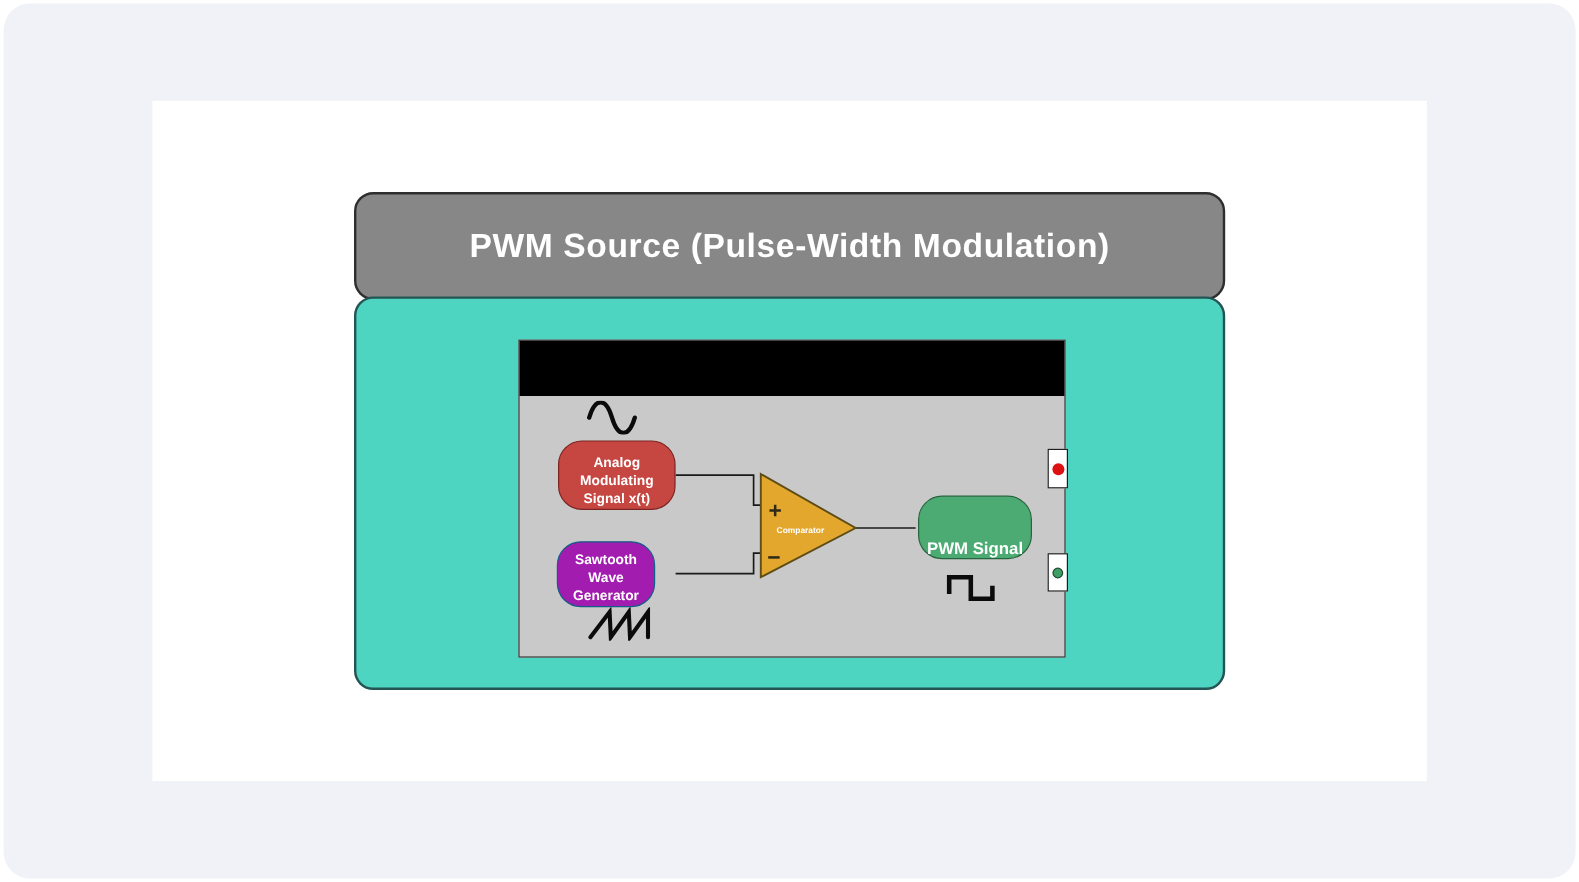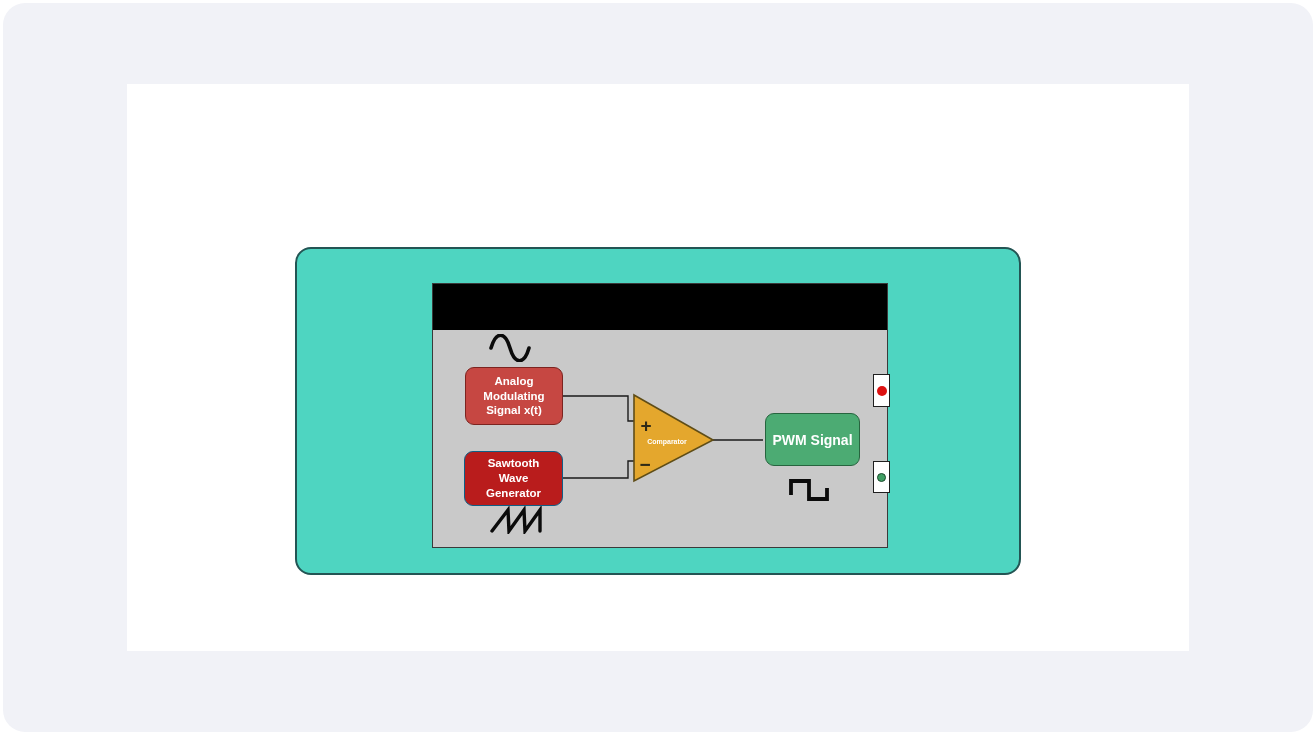--- a/index.html
+++ b/index.html
@@ -27,26 +27,26 @@
 
   .panel {
     position: absolute; left: 135px; top: 34px; width: 456px; height: 265px;
     background: #c9c9c9; border: 1.5px solid #3a3a3a; z-index: 3;
   }
   .panel-bar { position: absolute; left: 0; top: 0; width: 100%; height: 46px; background: #000000; }
 
   .wires { position: absolute; left: 0; top: 0; width: 456px; height: 265px; }
 
   .block {
-    position: absolute; display: flex; align-items: center; justify-content: center;
+    position: absolute; display: flex; align-items: flex-end; justify-content: center;
     text-align: center; color: #ffffff; font-weight: bold; white-space: pre-line;
-    border-radius: 9px;
+    border-radius: 20px;
   }
   .block-analog   { left: 32px;  top: 83px;  width: 98px; height: 58px; background: #c64742; border: 1.5px solid #7c2420; font-size: 11.5px; line-height: 1.3; }
-  .block-sawtooth { left: 31px;  top: 167px; width: 99px; height: 55px; background: #b91c1c; border: 1.5px solid #0f5f86; font-size: 11.5px; line-height: 1.3; }
+  .block-sawtooth { left: 31px;  top: 167px; width: 82px; height: 55px; background: #a21caf; border: 1.5px solid #0f5f86; font-size: 11.5px; line-height: 1.3; }
   .block-pwm      { left: 332px; top: 129px; width: 95px; height: 53px; background: #4cab73; border: 1.5px solid #27653f; font-size: 14px; }
 
   .icon-svg { position: absolute; }
   .icon-sine     { left: 55px;  top: 50px;  }
   .icon-sawtooth { left: 56px;  top: 222px; }
   .icon-square   { left: 355px; top: 193px; }
 
   .port {
     position: absolute; width: 17px; background: #ffffff; border: 1.4px solid #1f1f1f;
     display: flex; align-items: center; justify-content: center;
@@ -59,20 +59,23 @@
 </style>
 </head>
 <body>
 
 <div class="stage">
   <div class="bg-round"></div>
 
   <div class="card">
     <div class="diagram">
 
+      <div class="dg-header">
+        <span class="dg-title">PWM Source (Pulse-Width Modulation)</span>
+      </div>
 
       <div class="dg-body">
         <div class="panel">
           <div class="panel-bar"></div>
 
           <svg class="wires" viewBox="0 0 456 265" width="456" height="265">
             <path d="M130,112 H195 V137 H201" fill="none" stroke="#1a1a1a" stroke-width="1.4"></path>
             <path d="M130,194 H195 V177 H201" fill="none" stroke="#1a1a1a" stroke-width="1.4"></path>
             <path d="M280,156 H330" fill="none" stroke="#1a1a1a" stroke-width="1.4"></path>
             <polygon points="201,111 280,156 201,197" fill="#e4a72d" stroke="#5f4d17" stroke-width="1.6"></polygon>

